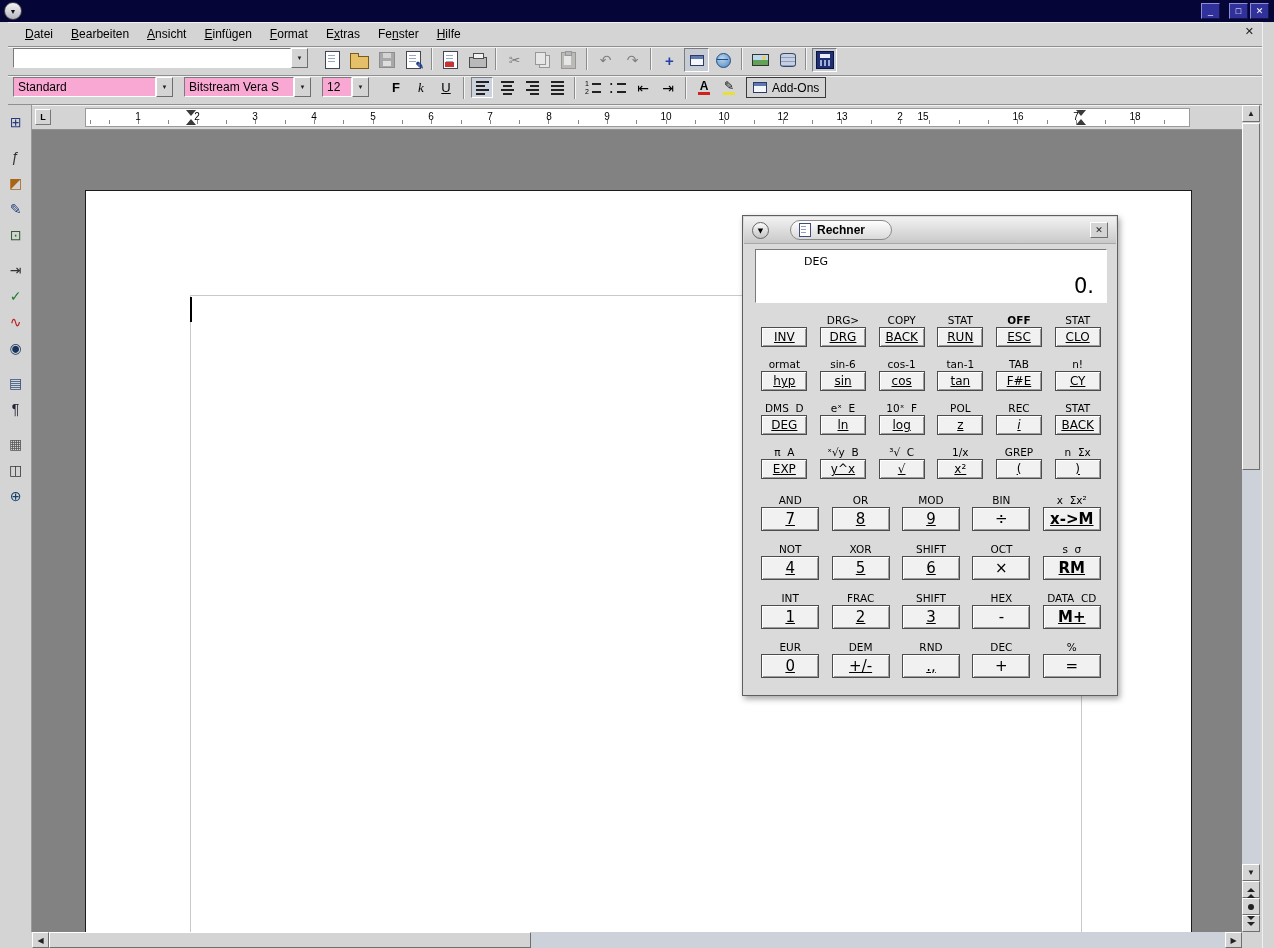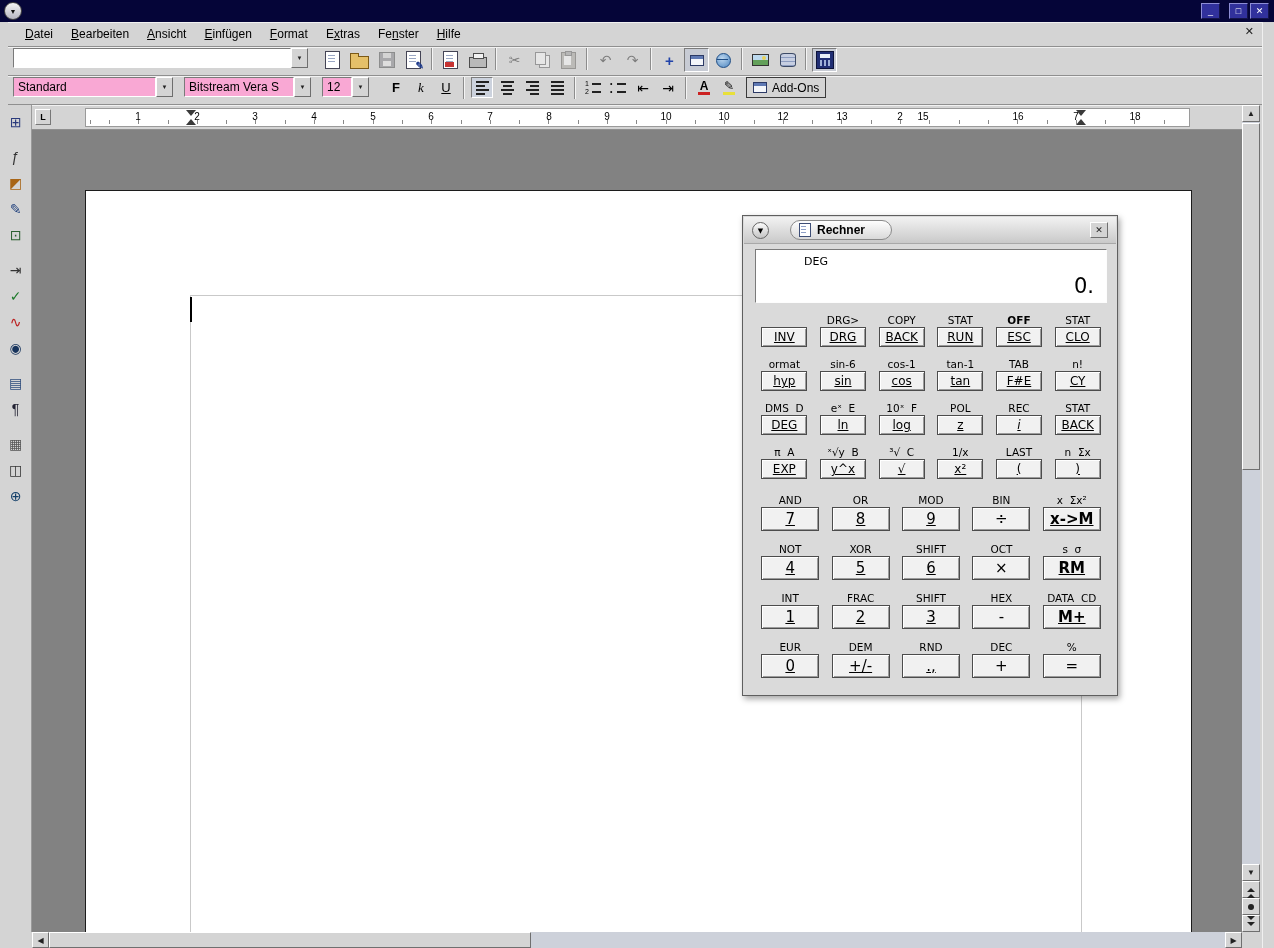--- a/index.html
+++ b/index.html
@@ -605,21 +605,21 @@
         </div>
       <div class="cell">
           <div class="clabel">³√  C</div>
           <button class="ckey">√</button>
         </div>
       <div class="cell">
           <div class="clabel">1/x</div>
           <button class="ckey">x²</button>
         </div>
       <div class="cell">
-          <div class="clabel">LAST</div>
+          <div class="clabel">GREP</div>
           <button class="ckey">(</button>
         </div>
       <div class="cell">
           <div class="clabel">n  Σx</div>
           <button class="ckey">)</button>
         </div>
     </div>
 
     <div class="crow num r5">
       <div class="cell">

